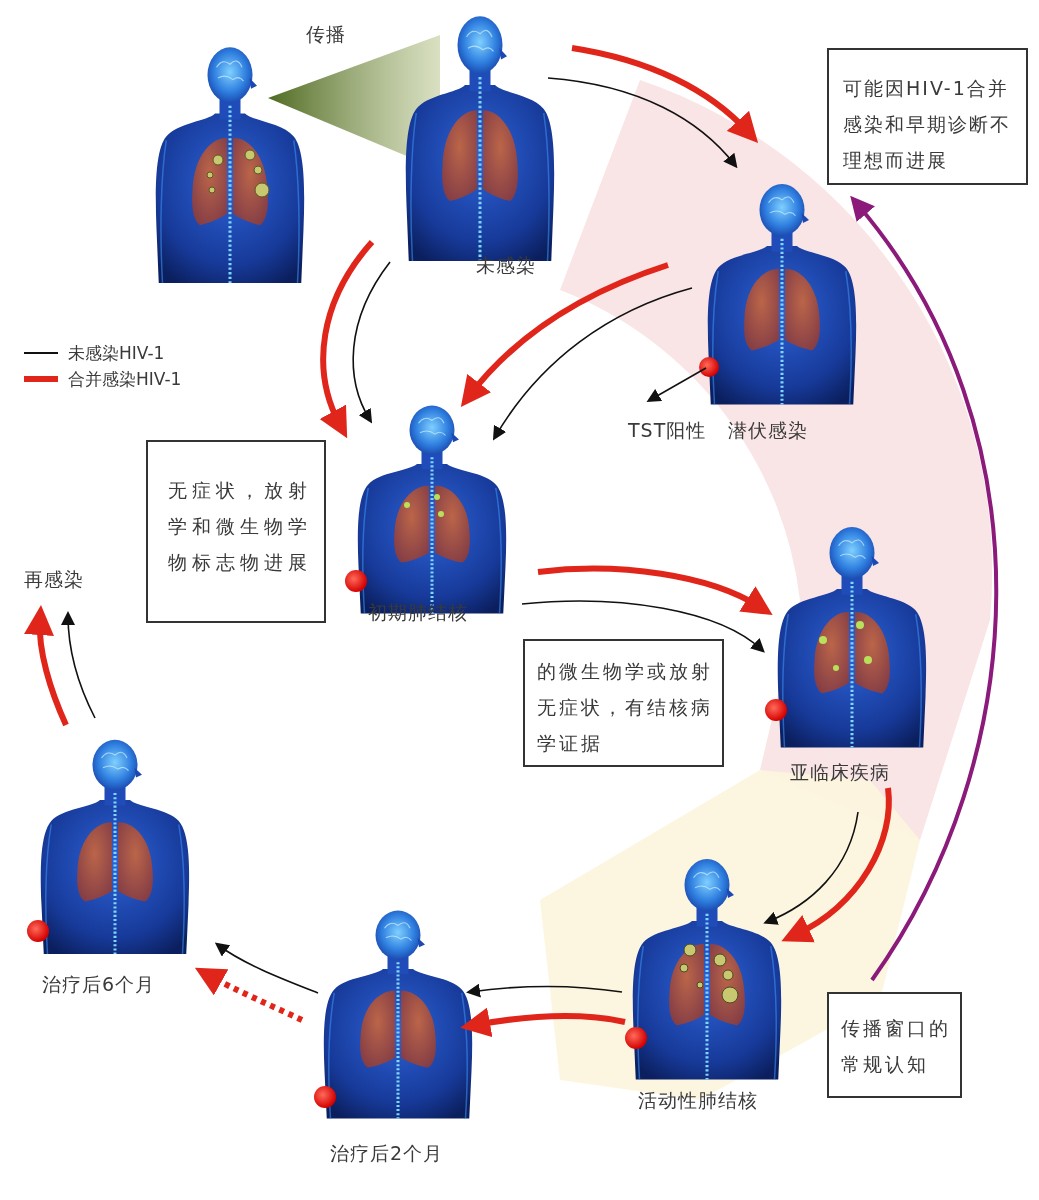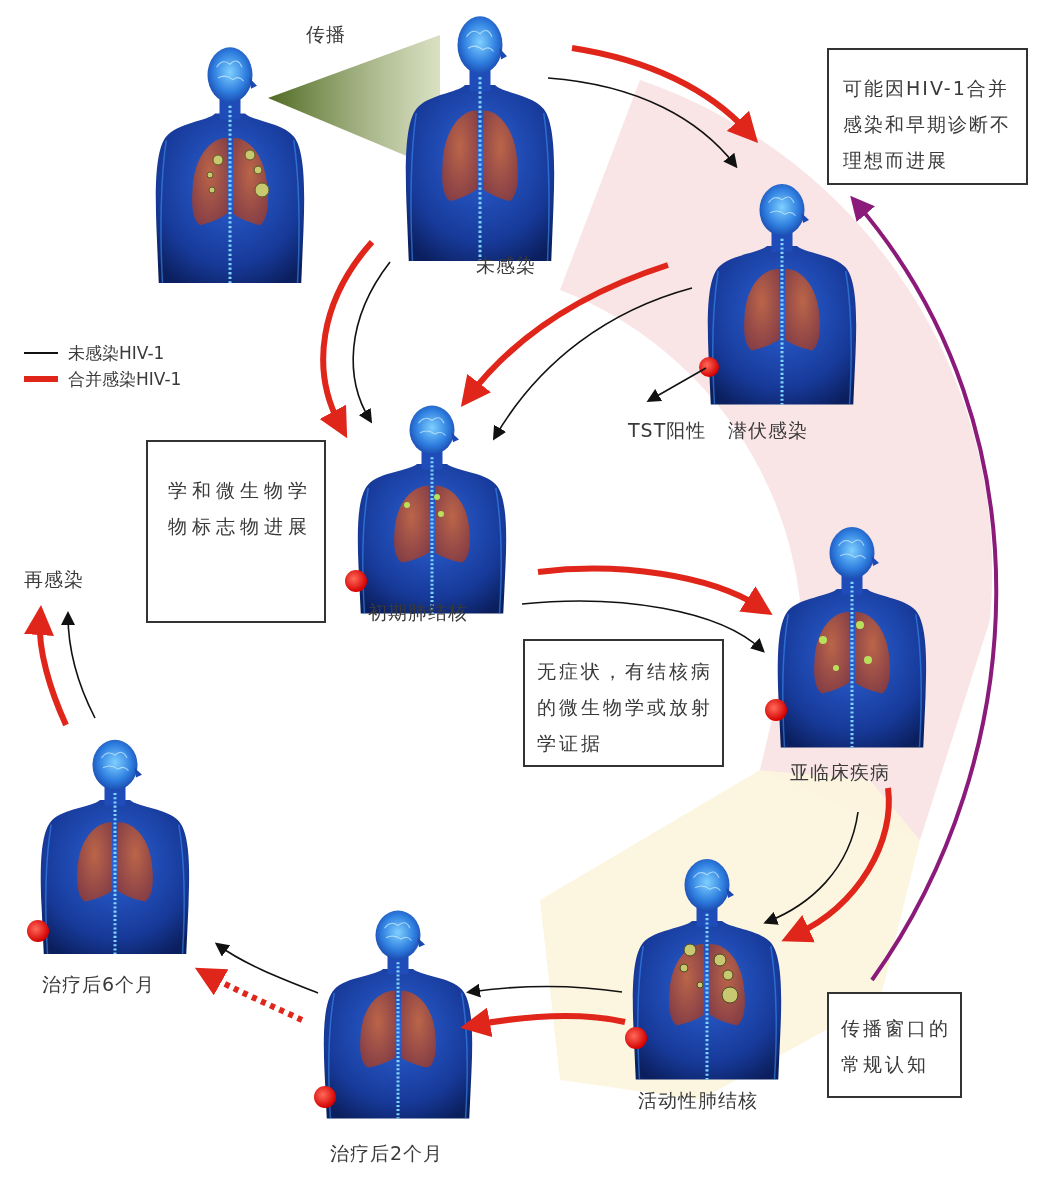--- a/index.html
+++ b/index.html
@@ -188,26 +188,27 @@
 <div class="lbl" style="left:42px; top:972px;">治疗后6个月</div>
 <div class="lbl" style="left:24px; top:567px;">再感染</div>
 
 <div class="box" style="left:827px; top:48px; width:201px; height:137px; padding:20px 0 0 14px; letter-spacing:2px;">
   <p>可能因HIV-1合并</p>
   <p>感染和早期诊断不</p>
   <p>理想而进展</p>
 </div>
 
 <div class="box" style="left:146px; top:440px; width:180px; height:183px; padding:30px 0 0 20px; letter-spacing:5px;">
+  <p>无症状，放射</p>
   <p>学和微生物学</p>
   <p>物标志物进展</p>
 </div>
 
 <div class="box" style="left:523px; top:639px; width:201px; height:128px; padding:12px 0 0 12px;">
+  <p>的微生物学或放射</p>
   <p>无症状，有结核病</p>
-  <p>的微生物学或放射</p>
   <p>学证据</p>
 </div>
 
 <div class="box" style="left:827px; top:992px; width:135px; height:106px; padding:16px 0 4px 12px;">
   <p>传播窗口的</p>
   <p>常规认知</p>
 </div>
 
 </body></html>

